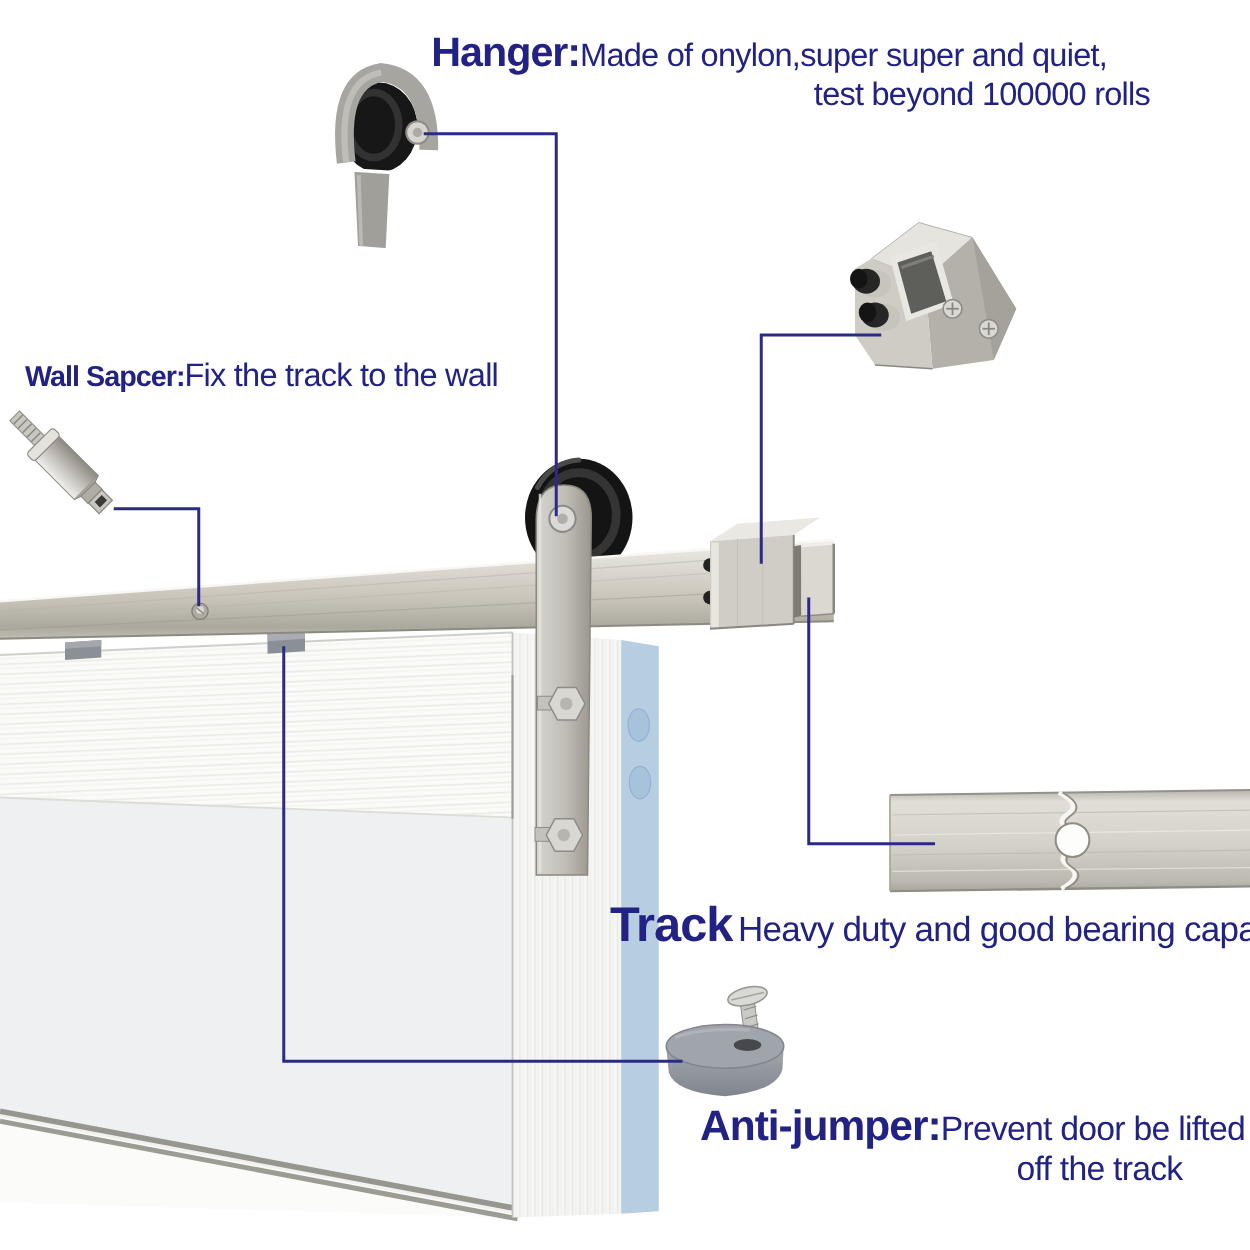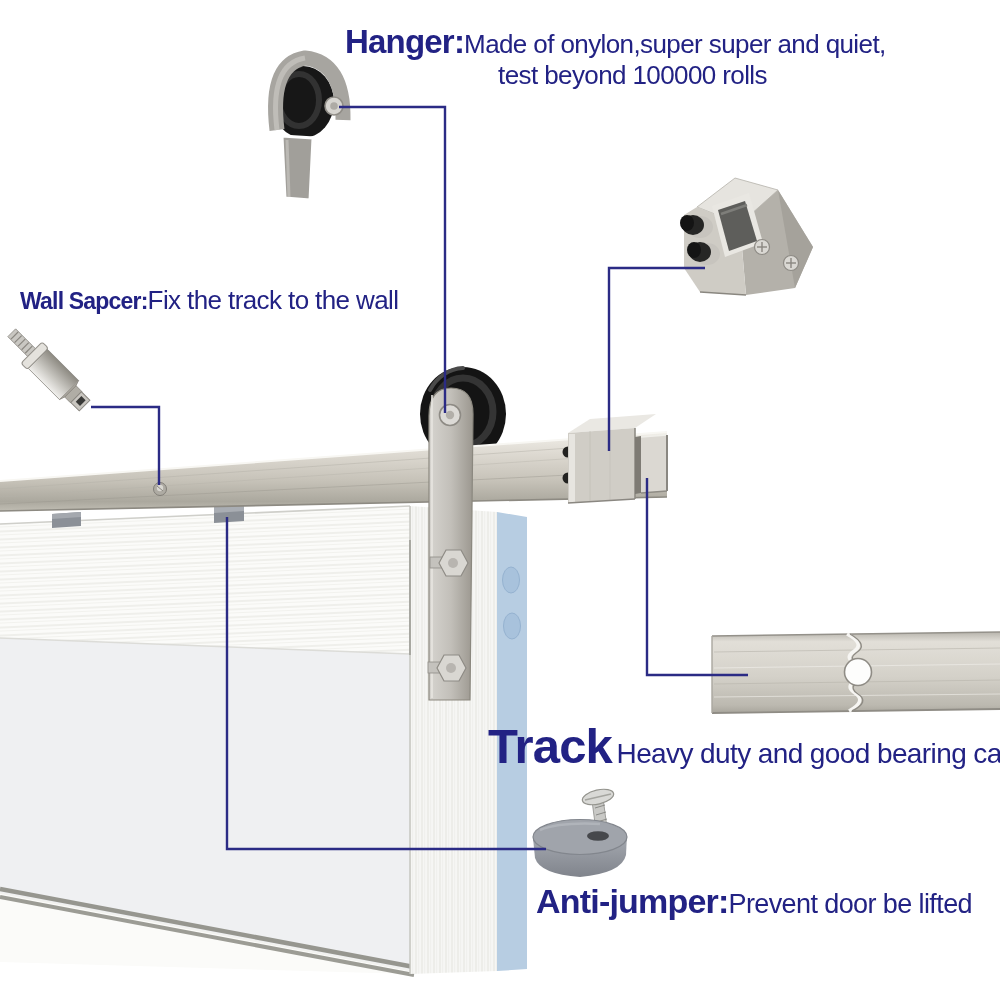--- a/index.html
+++ b/index.html
@@ -6,25 +6,25 @@
   #stage{position:relative;width:1000px;height:1000px;background:#ffffff;overflow:hidden;
          font-family:"Liberation Sans",sans-serif;}
   #art{position:absolute;left:0;top:0;}
   .label{position:absolute;color:#222284;white-space:nowrap;line-height:1.12;}
   .term{font-weight:bold;letter-spacing:-0.8px;margin-top:24px;}
   .desc{letter-spacing:-0.6px;}
   .t-hanger .term{font-size:33px;}
   .t-hanger .desc{font-size:26px;}
   .t-wall .term{font-size:23px;}
   .t-wall .desc{font-size:26px;}
-  .t-track .term{font-size:49px;}
+  .t-track .term{font-size:39px;}
   .t-track .desc{font-size:28px;}
   .t-anti .term{font-size:34px;}
   .t-anti .desc{font-size:27px;}
-  .line2{text-align:center;white-space:nowrap;}
+  .line2{text-align:right;white-space:nowrap;}
 </style>
 </head>
 <body>
 
 <div id="stage">
 
 <svg id="art" width="1000" height="1000" viewBox="0 0 1000 1000">
   <defs>
     <linearGradient id="trackGrad" x1="0" y1="0" x2="0" y2="1">
       <stop offset="0" stop-color="#f1efe9"></stop>
@@ -274,17 +274,18 @@
 
 <div class="label t-wall" style="left:20px;top:286px;">
   <span class="term">Wall Sapcer:</span><span class="desc">Fix the track to the wall</span>
 </div>
 
 <div class="label t-track" style="left:488px;top:719px;">
   <span class="term">Track</span>
   <span class="desc">Heavy duty and good bearing capacity</span>
 </div>
 
-<div class="label t-anti" style="left:536px;top:882px;width:386px;">
+<div class="label t-anti" style="left:560px;top:882px;width:386px;">
   <div><span class="term">Anti-jumper:</span><span class="desc">Prevent door be lifted</span></div>
+  <div class="line2 desc">off the track</div>
 </div>
 
 </div>
 
 </body></html>

